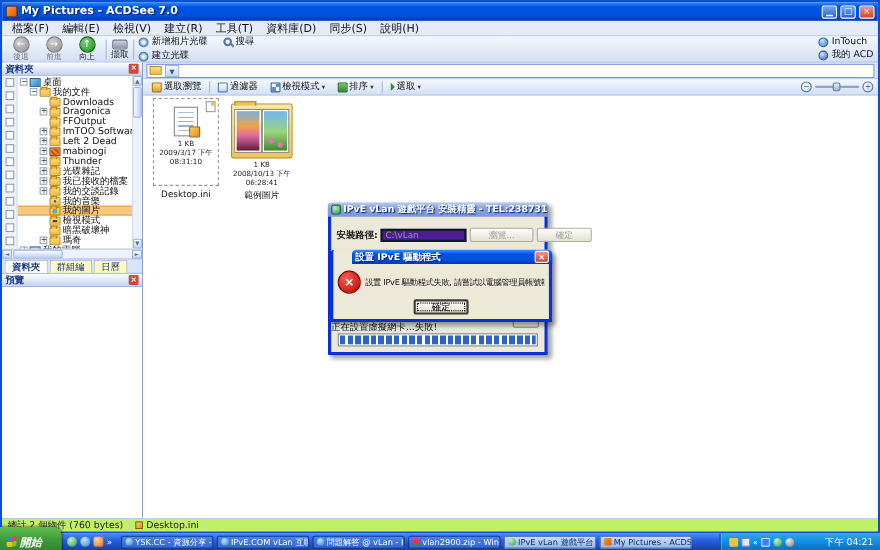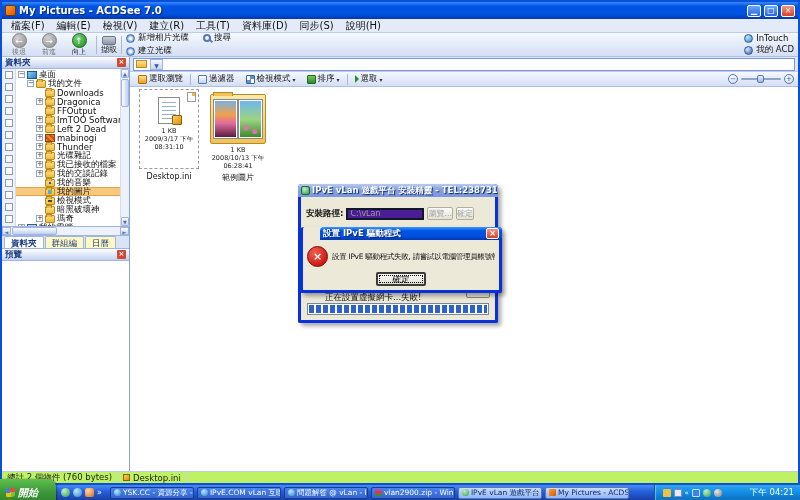--- a/index.html
+++ b/index.html
@@ -170,27 +170,27 @@
   .dlg-ic { width:9px; height:9px; flex:none; border-radius:2px;
     background:radial-gradient(circle at 35% 30%,#BFF0C8,#2E9B4E); border:1px solid #1A6B33; }
   .dlg-x { margin-left:auto; width:13px; height:11px; flex:none; border:1px solid #fff; border-radius:2px;
     background:linear-gradient(180deg,#F29180,#D84325); color:#fff; font-size:8px; line-height:9px;
     text-align:center; text-shadow:none; font-weight:bold; }
   .installer { left:298px; top:184px; width:200px; height:139px; z-index:10; }
   .inst-row { display:flex; align-items:center; gap:3px; margin:10px 5px 0; }
   .inst-label { font-size:8.5px; font-weight:bold; color:#111; white-space:nowrap; }
   .inst-input { width:78px; height:12px; border:2px solid #0f172a; background:#4c1d95; color:#9A9A9A;
     font-size:8px; padding:0 2px; font-family:"DejaVu Sans",sans-serif; }
-  .xpbtn { height:13px; padding:0 0; font-size:8px; background:linear-gradient(180deg,#FDFDFB,#E3E1D1);
+  .xpbtn { height:13px; padding:0 16px; font-size:8px; background:linear-gradient(180deg,#FDFDFB,#E3E1D1);
     border:1px solid #8A887A; border-radius:2px; color:#111; white-space:nowrap;
     font-family:"DejaVu Sans",sans-serif; }
   .xpbtn.disabled { color:#A0A0A0; border-color:#B0AE9E; }
   .partial-btn { position:absolute; right:5px; top:94px; width:24px; height:20px;
     background:linear-gradient(180deg,#FDFDFB,#E3E1D1); border:1px solid #8A887A; border-radius:2px; }
-  .prog-label { position:absolute; left:24px; top:108px; font-size:8.5px; color:#111; white-space:nowrap; }
+  .prog-label { position:absolute; left:0; top:108px; font-size:8.5px; color:#111; white-space:nowrap; }
   .progress { position:absolute; left:6px; right:6px; top:119px; height:12px; background:#fff;
     border:1px solid #7A8599; padding:1px; }
   .prog-fill { width:100%; height:100%;
     background:repeating-linear-gradient(90deg,#2E62C8 0 5px,#fff 5px 7px); }
   .errdlg { left:300px; top:227px; width:202px; height:66px; z-index:20; }
   .err-body { display:flex; align-items:center; gap:4px; padding:6px 4px 0; }
   .err-ic { width:21px; height:21px; flex:none; border-radius:50%; background:radial-gradient(circle at 35% 30%,#F06050,#C00000);
     border:1px solid #800000; color:#fff; font-size:11px; font-weight:bold; line-height:20px; text-align:center; }
   .err-msg { font-size:7.5px; color:#111; white-space:nowrap; letter-spacing:-0.3px; overflow:hidden; }
   .err-okrow { display:flex; justify-content:center; margin-top:5px; }

